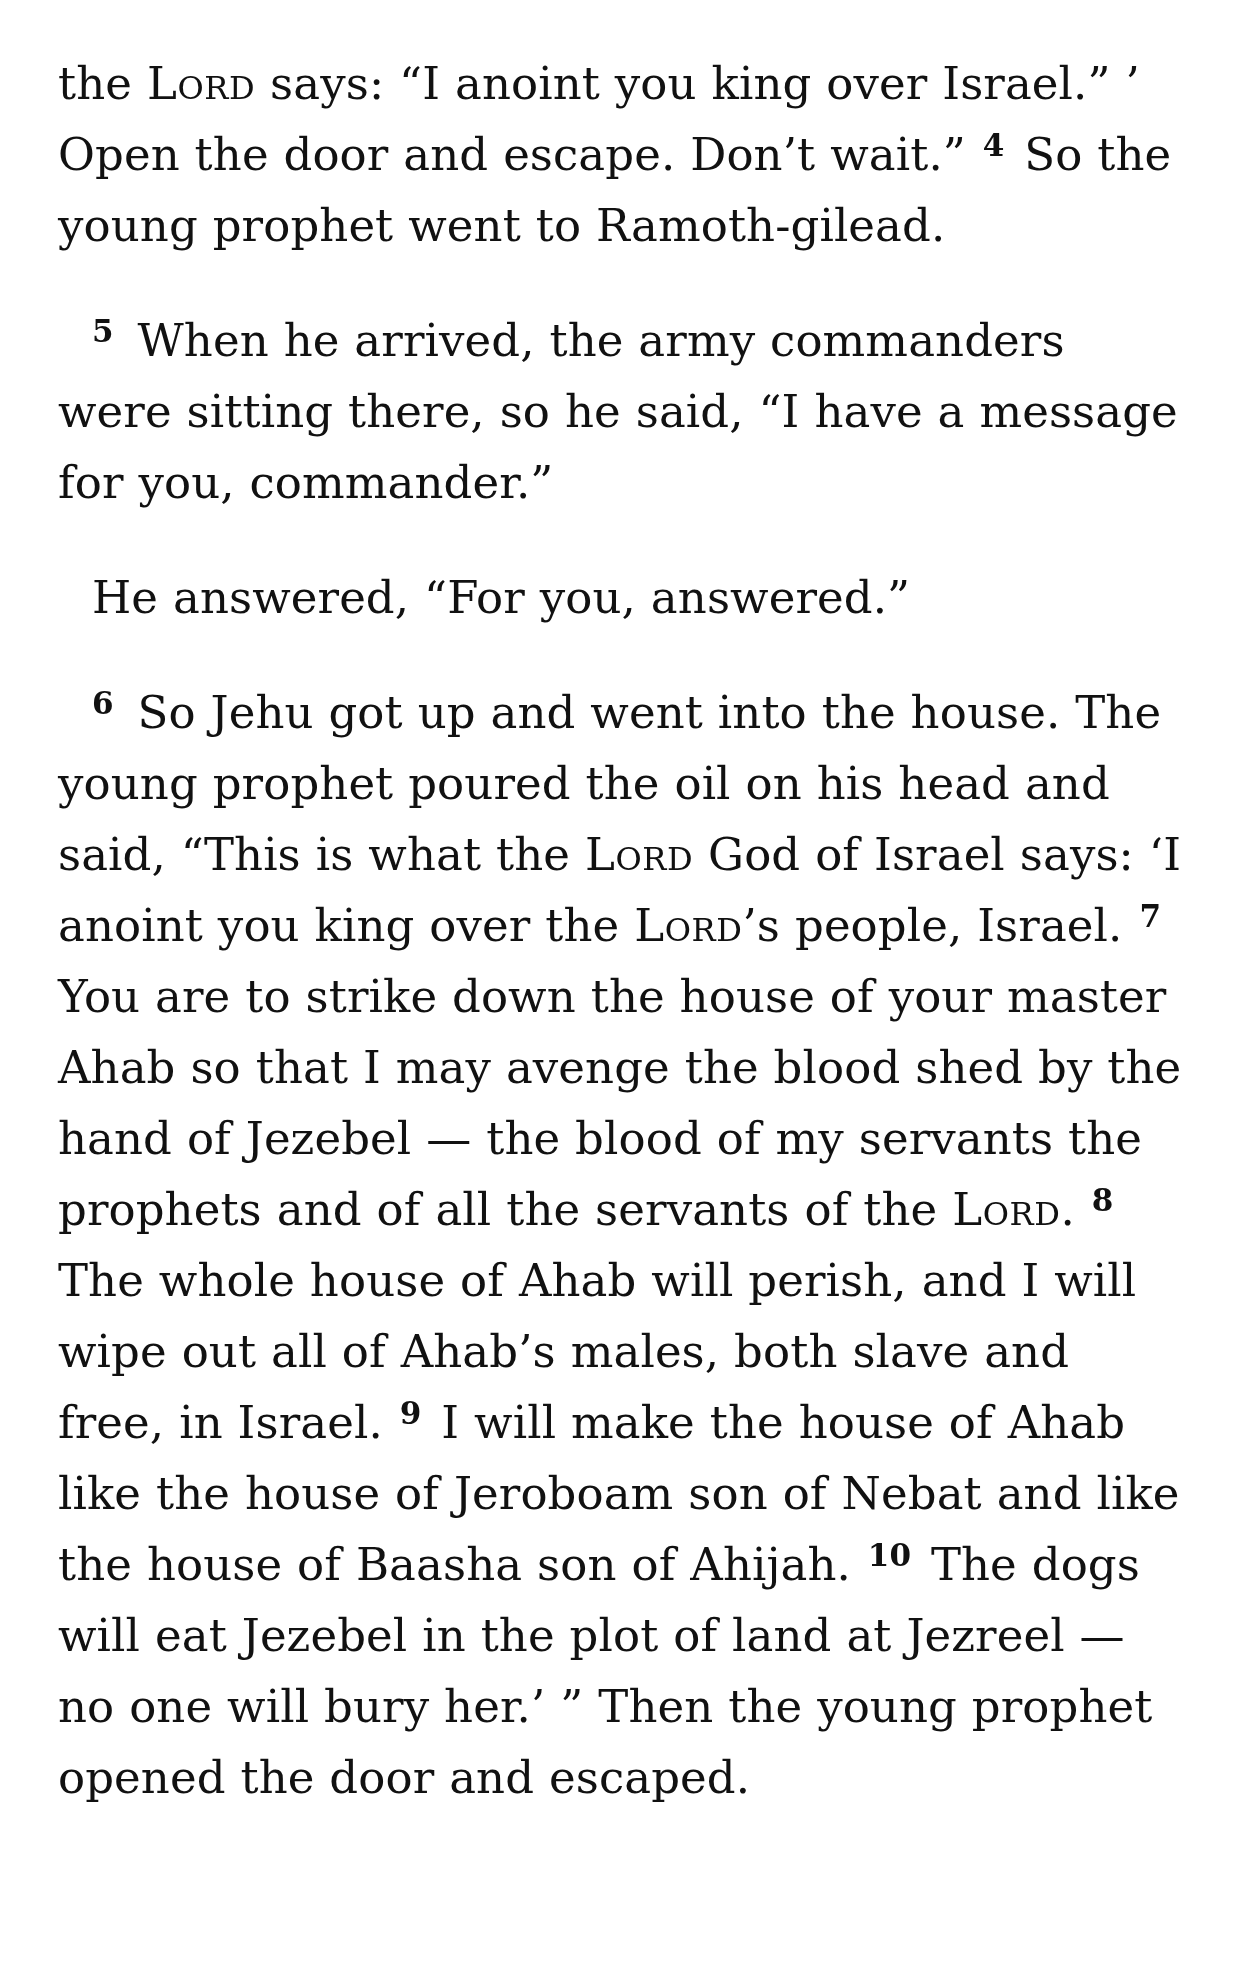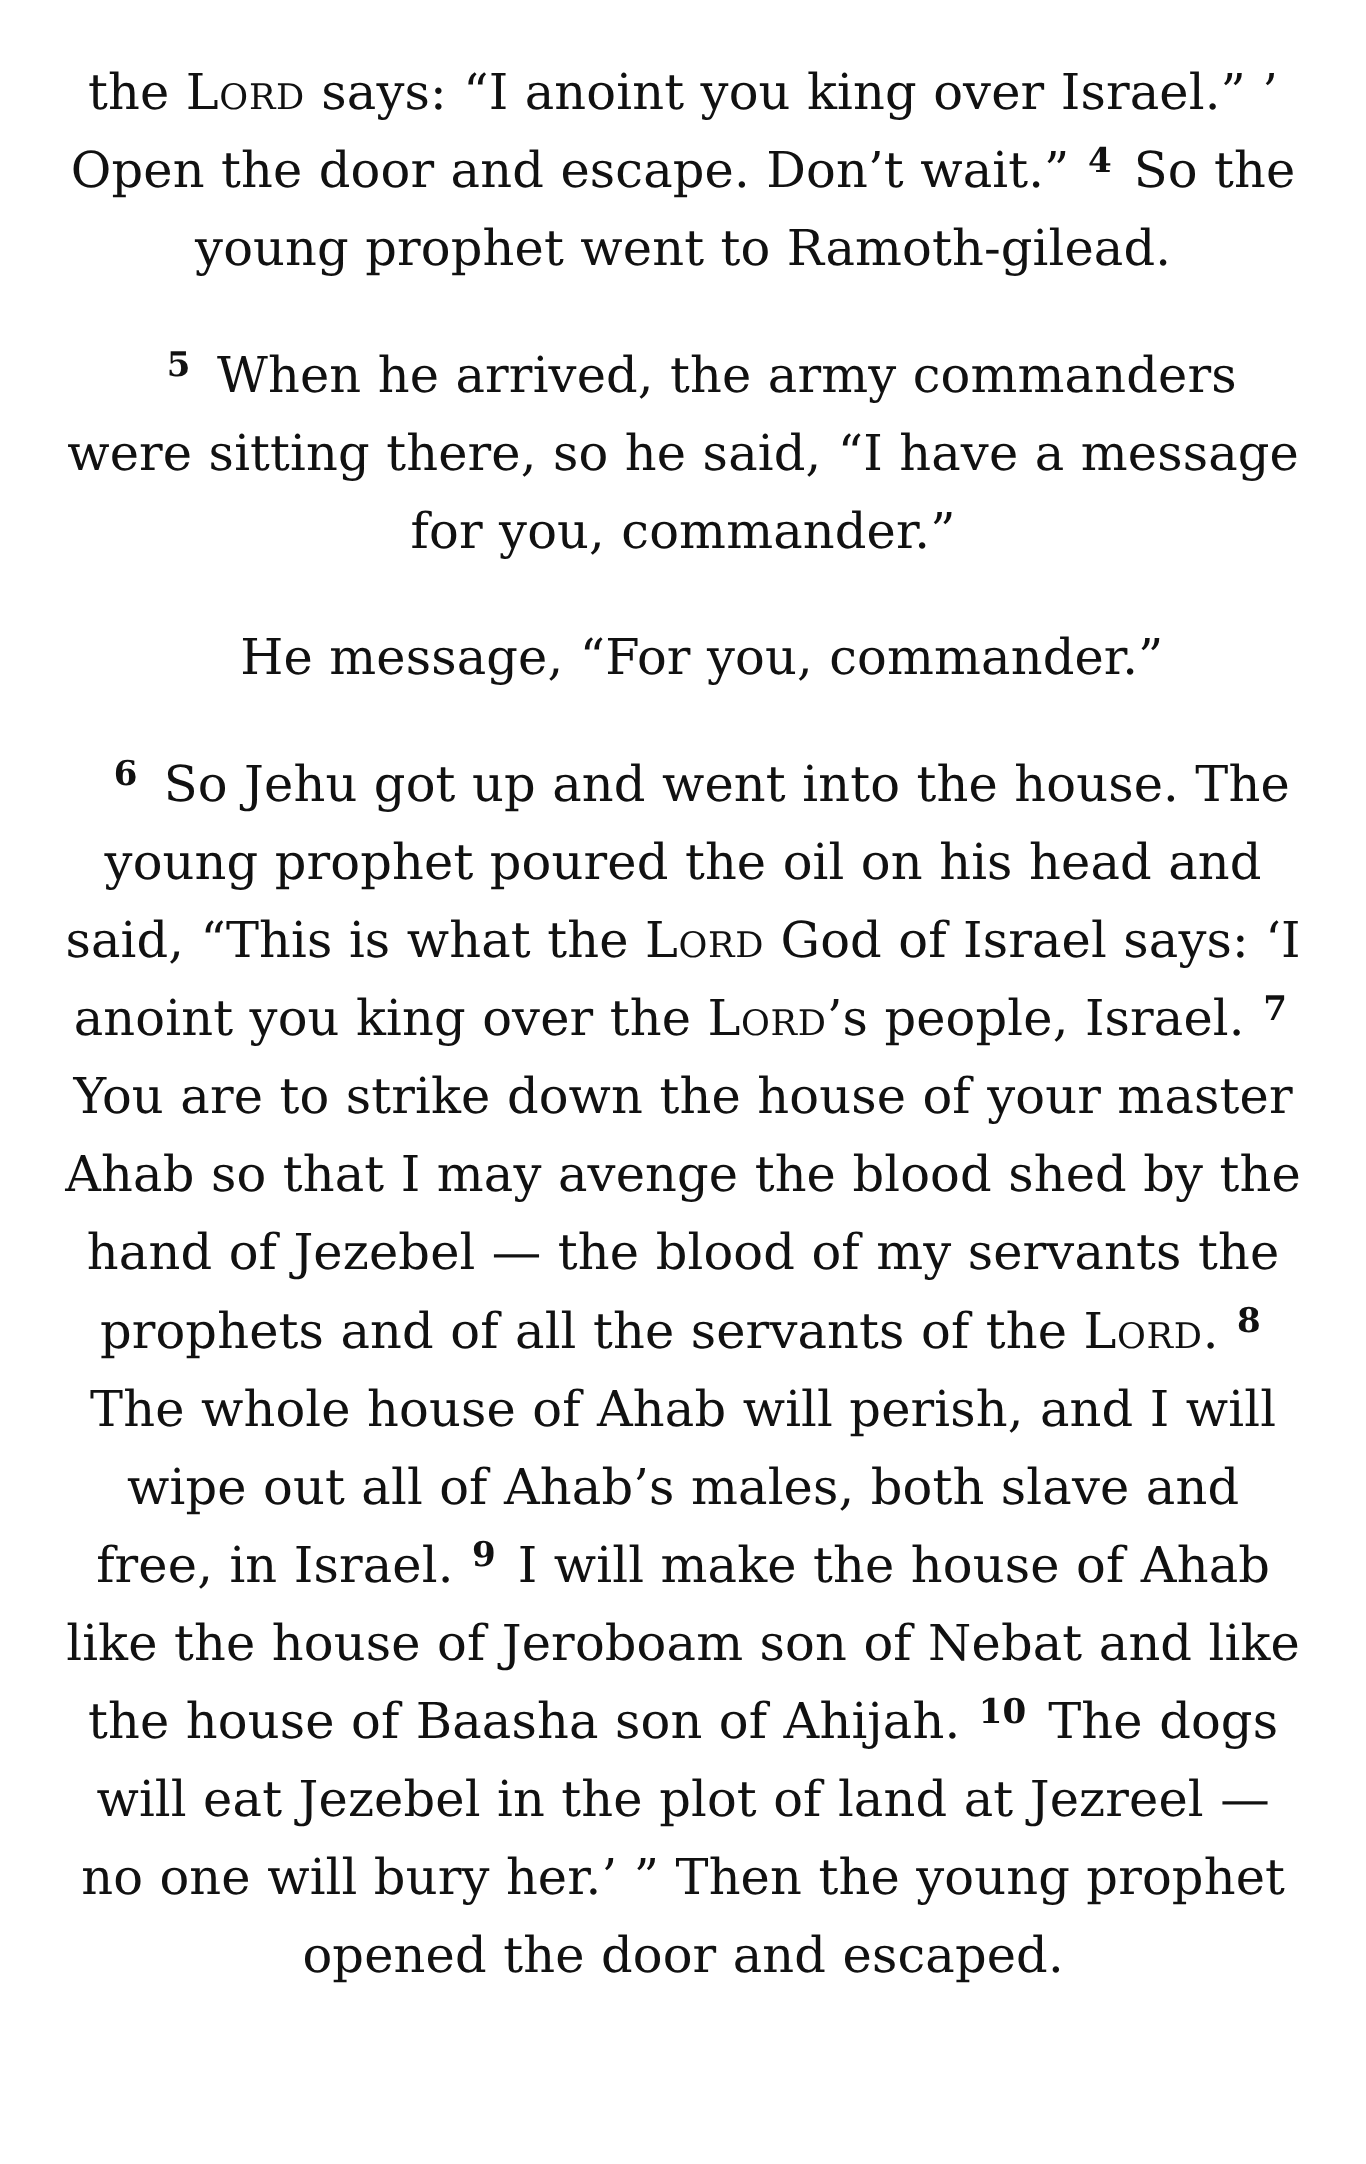--- a/index.html
+++ b/index.html
@@ -17,21 +17,21 @@
   .page {
     box-sizing: border-box;
     width: 1242px;
     height: 1967px;
     padding: 48px 58px 0 58px;
     background: #ffffff;
   }
   .scripture {
     font-size: 45px;
     line-height: 71px;
-    text-align: center;
+    text-align: left;
     letter-spacing: 0.1px;
     word-spacing: 0.5px;
   }
   .para {
     margin: 0;
   }
   .indent {
     text-indent: 34px;
     margin-top: 44px;
   }
@@ -61,19 +61,19 @@
 
 <div class="page">
   <div class="scripture">
     <p class="para">
       <span>the </span><span class="divine">Lord</span><span> says: “I anoint you king over Israel.” ’ Open the door and escape. Don’t wait.” </span><span class="vnum">4</span><span> So the young prophet went to Ramoth-gilead.</span>
     </p>
     <p class="para indent">
       <span class="vnum-lead">5</span><span> When he arrived, the army commanders were sitting there, so he said, “I have a message for you, commander.”</span>
     </p>
     <p class="para indent">
-      <span>He message, “For you, commander.”</span>
+      <span>He answered, “For you, answered.”</span>
     </p>
     <p class="para indent">
       <span class="vnum-lead">6</span><span> So Jehu got up and went into the house. The young prophet poured the oil on his head and said, “This is what the </span><span class="divine">Lord</span><span> God of Israel says: ‘I anoint you king over the </span><span class="divine">Lord</span><span>’s people, Israel. </span><span class="vnum">7</span><span> You are to strike down the house of your master Ahab so that I may avenge the blood shed by the hand of Jezebel — the blood of my servants the prophets and of all the servants of the </span><span class="divine">Lord</span><span>. </span><span class="vnum">8</span><span> The whole house of Ahab will perish, and I will wipe out all of Ahab’s males, both slave and free, in Israel. </span><span class="vnum">9</span><span> I will make the house of Ahab like the house of Jeroboam son of Nebat and like the house of Baasha son of Ahijah. </span><span class="vnum">10</span><span> The dogs will eat Jezebel in the plot of land at Jezreel — no one will bury her.’ ” Then the young prophet opened the door and escaped.</span>
     </p>
   </div>
 </div>
 
 </body></html>

